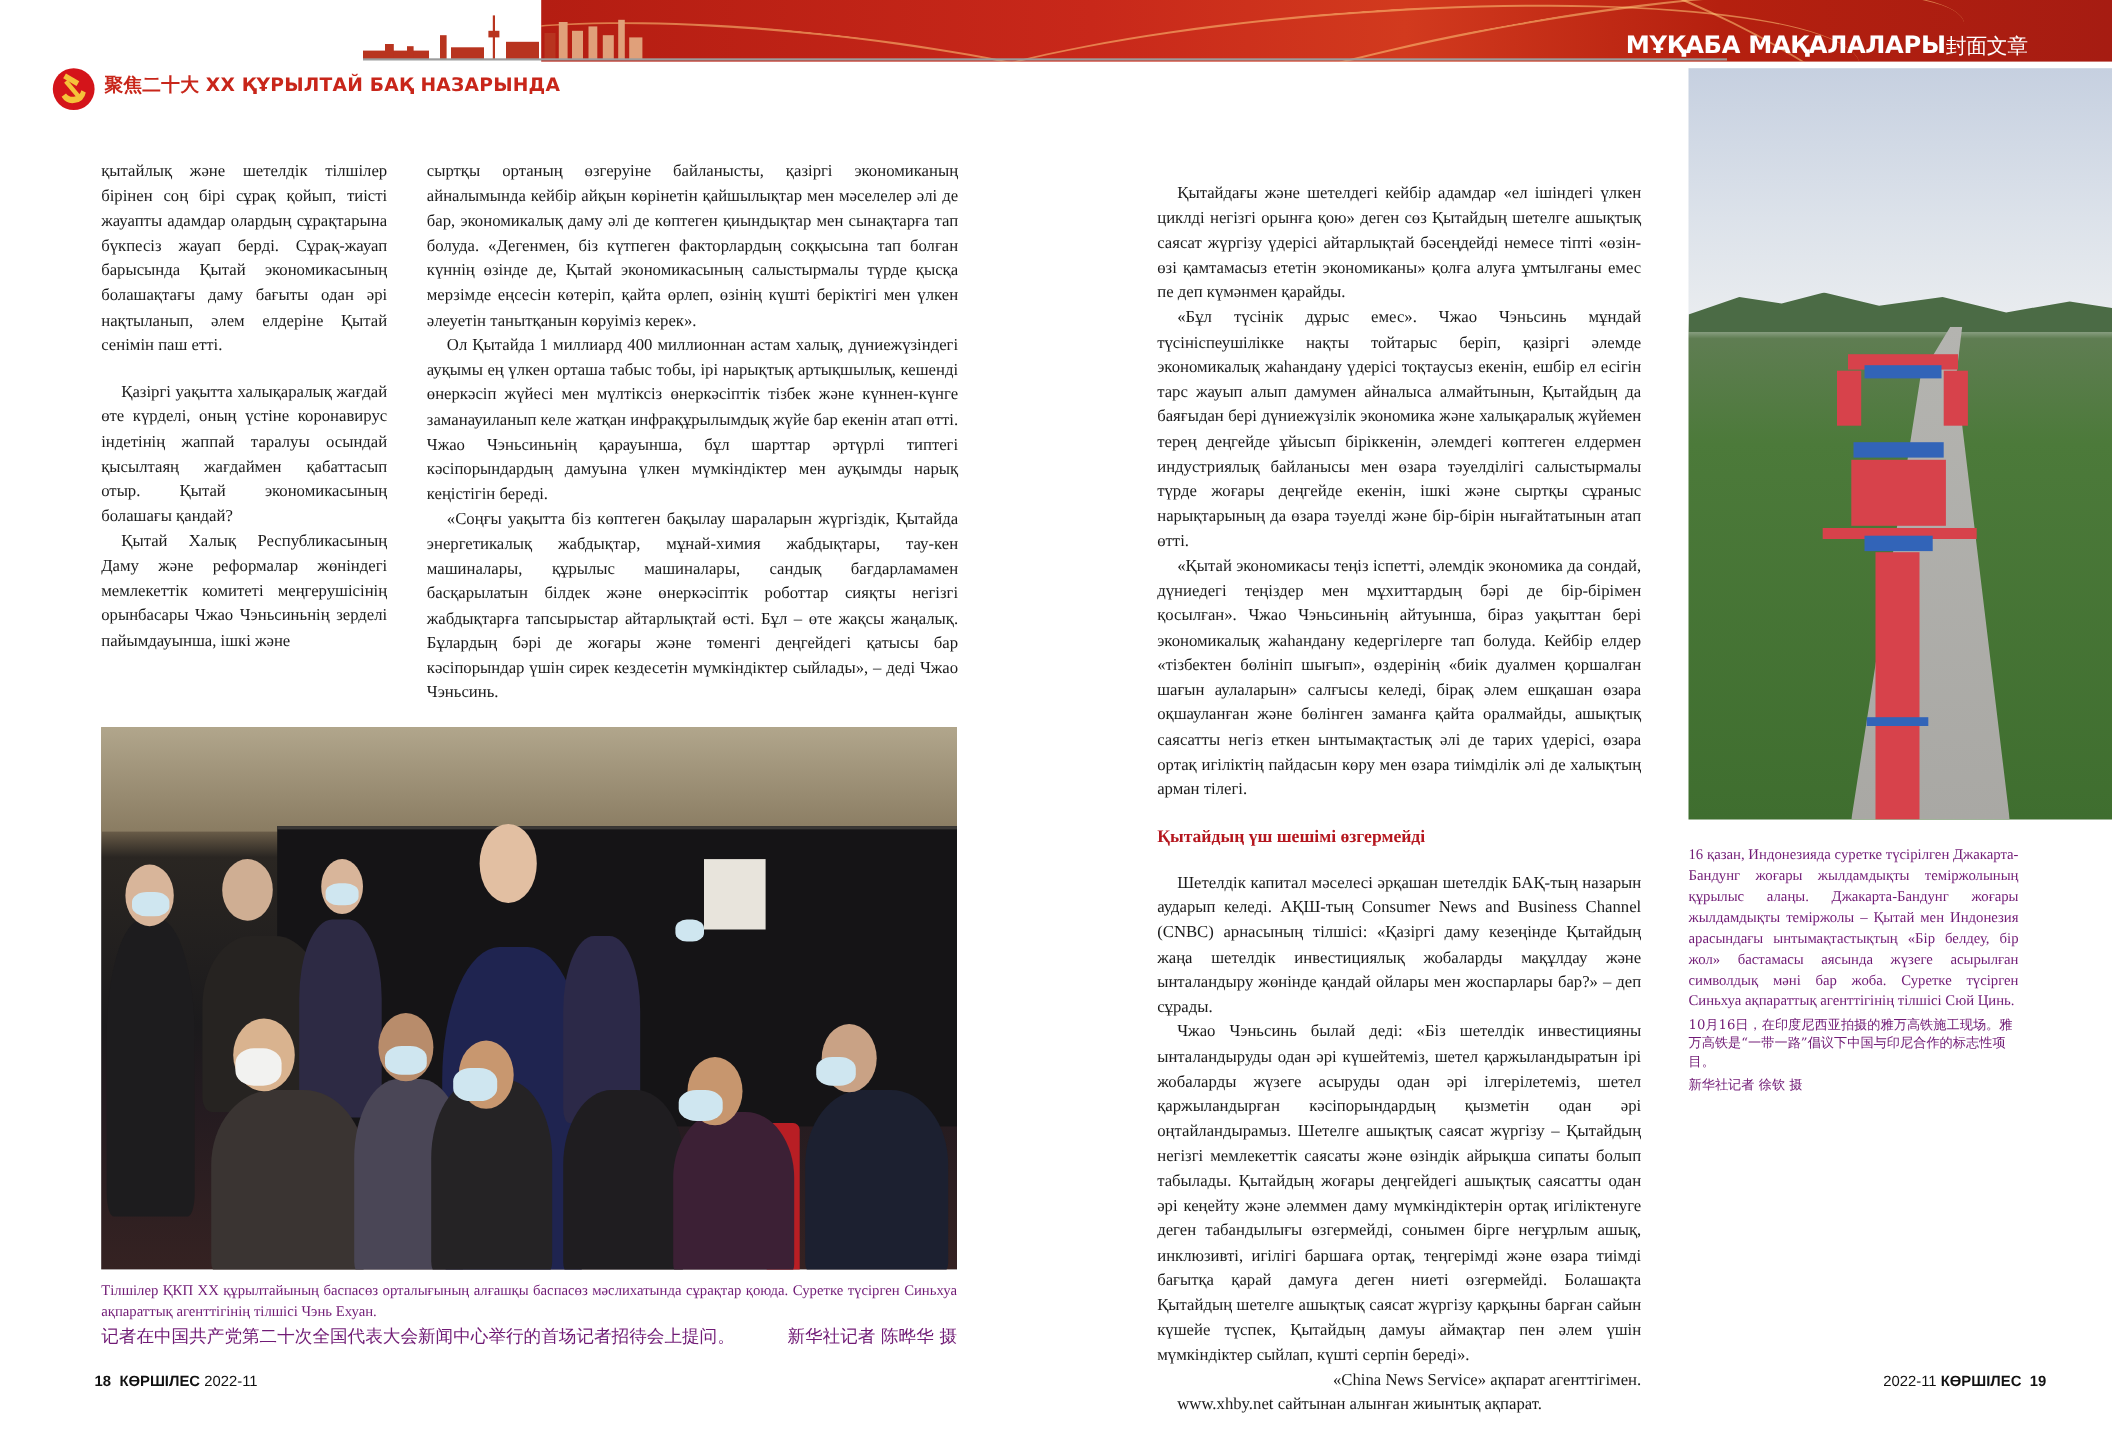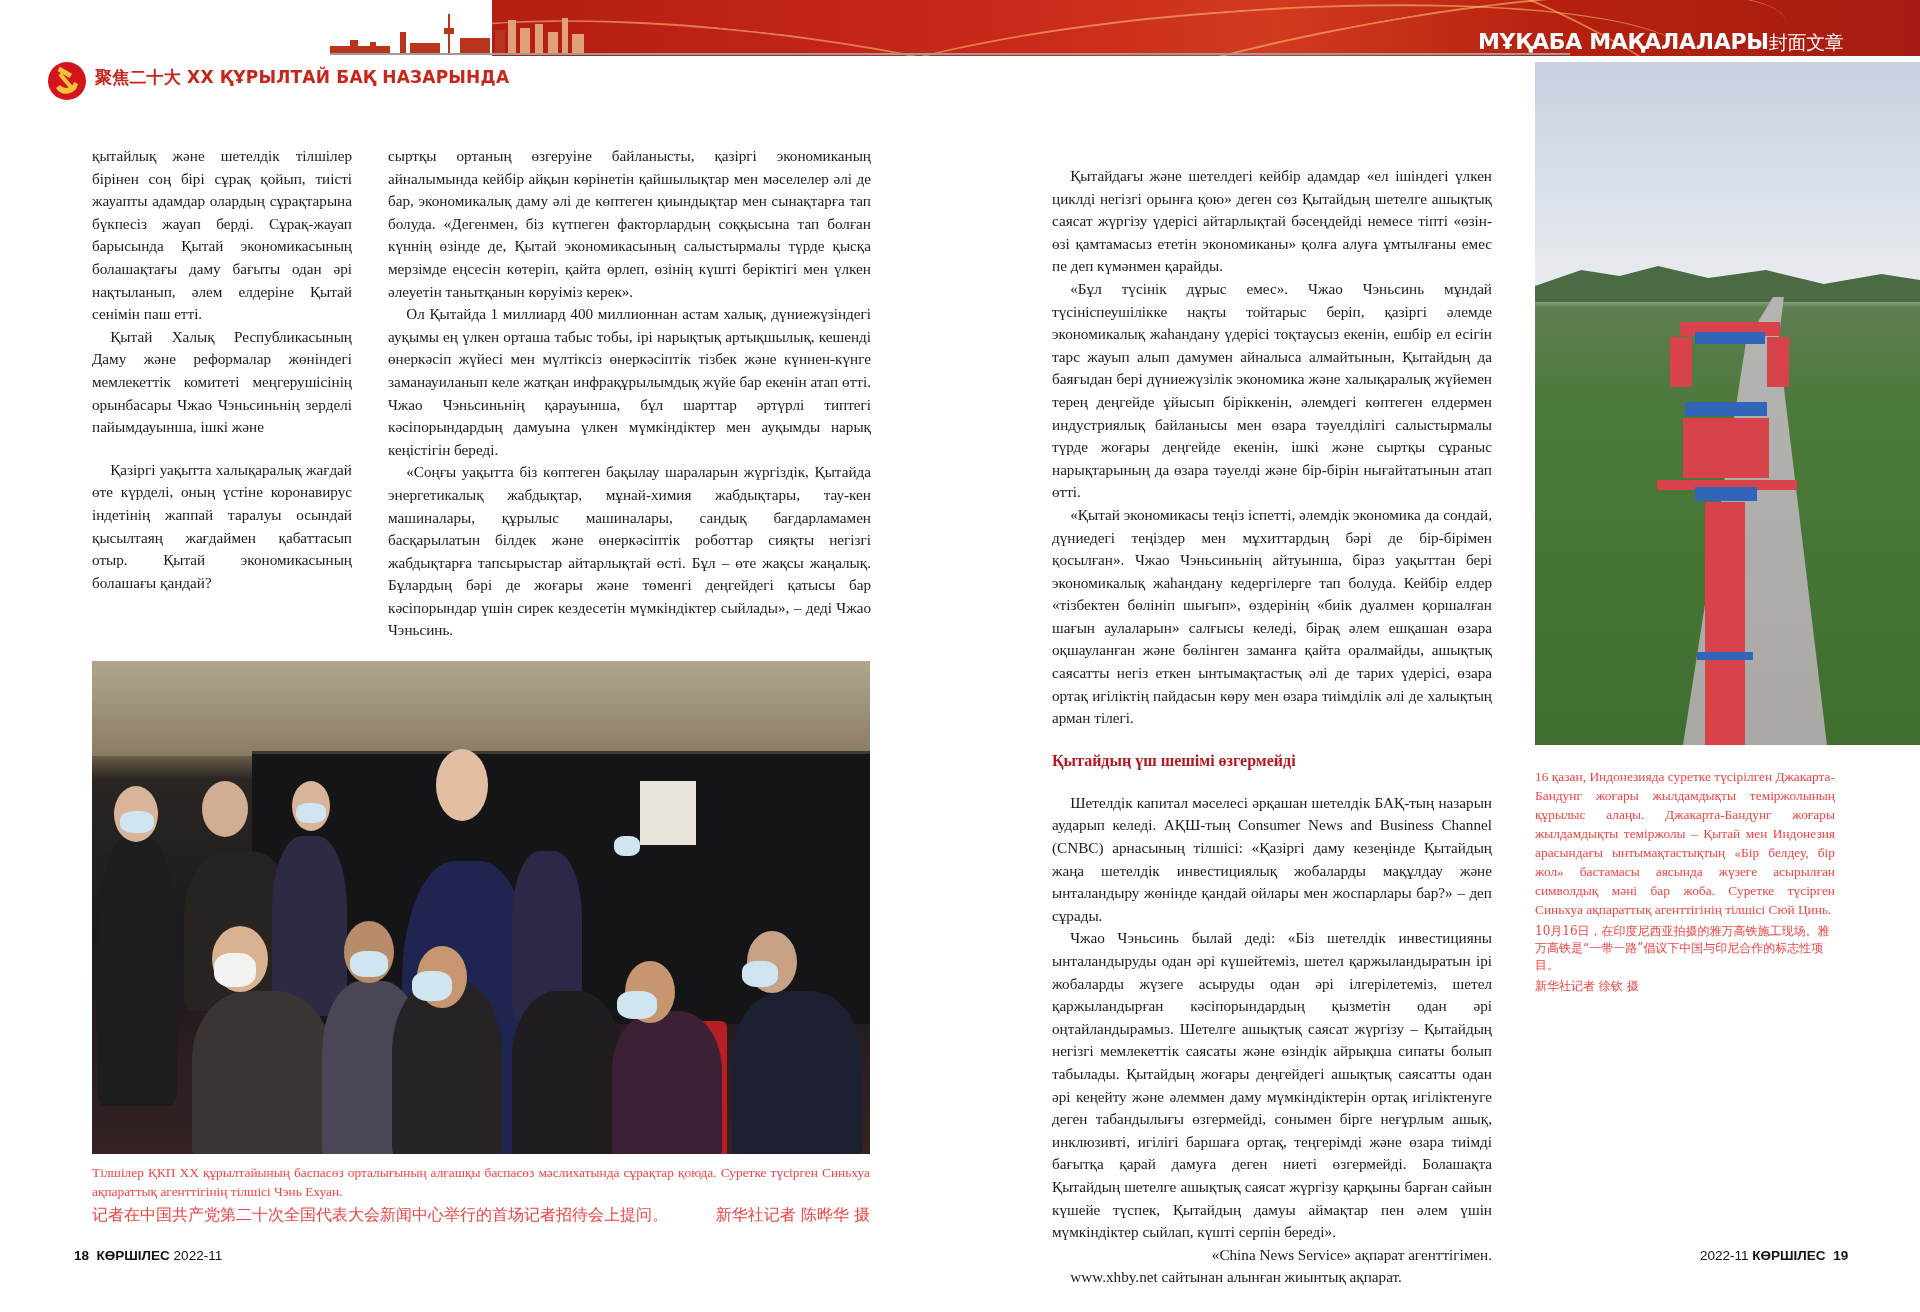--- a/index.html
+++ b/index.html
@@ -45,29 +45,29 @@
   .rail { left:1535px; top:62px; width:385px; height:683px;
     background:linear-gradient(180deg,#c6d0e0 0%,#dce2ea 20%,#e9ecef 33%,#5f7d52 36%,#4c7a3a 50%,#3f6e2f 100%); }
   .rail .hills { position:absolute; left:0; top:200px; width:100%; height:40px;
     background:#4b6b45; clip-path:polygon(0 60%,12% 20%,22% 35%,32% 10%,45% 40%,60% 20%,75% 55%,90% 30%,100% 45%,100% 100%,0 100%); }
   .rail .track { position:absolute; left:130px; top:235px; width:180px; height:448px;
     background:linear-gradient(180deg,#b4b4b0,#a9a8a4); clip-path:polygon(60% 0,66% 0,63% 10%,90% 100%,10% 100%,45% 10%); }
   .rail .machine { position:absolute; background:#d7424b; }
   .rail .blue { position:absolute; background:#3264b8; }
 
   
-  .cap { position:absolute; font-size:13.4px; line-height:19px; text-align:justify; color:#ef4444; }
+  .cap { position:absolute; font-size:13.4px; line-height:19px; text-align:justify; color:#701a75; }
   .cap-left { left:92px; top:1163px; width:778px; }
   .cap-left .cn-row { display:flex; justify-content:space-between; margin-top:4px; font-family:"DejaVu Serif", serif; font-size:16px; }
   .cap-right { left:1535px; top:767px; width:300px; }
   .cap-right .cn { font-family:"DejaVu Serif", serif; font-size:12px; line-height:17px; margin-top:4px; text-align:left; }
   .cap-right .credit { text-align:left; }
 
   
-  .folio { position:absolute; top:1248px; font-family:"Liberation Sans", sans-serif; font-size:13.5px; color:#111; white-space:nowrap; }
+  .folio { position:absolute; top:1248px; font-family:"Liberation Sans", sans-serif; font-size:13.5px; color:#111; white-space:nowrap;margin-left:12px; }
   .folio b { font-weight:bold; }
   .folio-left { left:74px; }
   .folio-right { left:1700px; }
 </style>
 </head>
 <body>
 
 <div class="hdr-band">
   <div class="swirl" style="left:300px;top:10px;width:900px;height:160px;transform:rotate(-4deg);"></div>
   <div class="swirl" style="left:500px;top:20px;width:800px;height:140px;transform:rotate(-10deg);"></div>
@@ -102,22 +102,22 @@
   <rect x="12" y="10" width="14" height="5" fill="#f5c23a" transform="rotate(30 19 12)"></rect>
   <rect x="17" y="12" width="4" height="18" fill="#f5c23a" transform="rotate(-40 19 20)"></rect>
 </svg>
 <div class="hdr-left-title">聚焦二十大 XX ҚҰРЫЛТАЙ БАҚ НАЗАРЫНДА</div>
 <div class="hdr-right-title">
   <span>МҰҚАБА МАҚАЛАЛАРЫ</span><span class="cn">封面文章</span>
 </div>
 
 <div class="col c1">
   <p class="noind">қытайлық және шетелдік тілшілер бірінен соң бірі сұрақ қойып, тиісті жауапты адамдар олардың сұрақтарына бүкпесіз жауап берді. Сұрақ-жауап барысында Қытай экономикасының болашақтағы даму бағыты одан әрі нақтыланып, әлем елдеріне Қытай сенімін паш етті.</p>
+  <p style="margin-top:20px;">Қазіргі уақытта халықаралық жағдай өте күрделі, оның үстіне коронавирус індетінің жаппай таралуы осындай қысылтаяң жағдаймен қабаттасып отыр. Қытай экономикасының болашағы қандай?</p>
   <p>Қытай Халық Республикасының Даму және реформалар жөніндегі мемлекеттік комитеті меңгерушісінің орынбасары Чжао Чэньсиньнің зерделі пайымдауынша, ішкі және</p>
-  <p style="margin-top:20px;">Қазіргі уақытта халықаралық жағдай өте күрделі, оның үстіне коронавирус індетінің жаппай таралуы осындай қысылтаяң жағдаймен қабаттасып отыр. Қытай экономикасының болашағы қандай?</p>
 </div>
 
 <div class="col c2">
   <p class="noind">сыртқы ортаның өзгеруіне байланысты, қазіргі экономиканың айналымында кейбір айқын көрінетін қайшылықтар мен мәселелер әлі де бар, экономикалық даму әлі де көптеген қиындықтар мен сынақтарға тап болуда. «Дегенмен, біз күтпеген факторлардың соққысына тап болған күннің өзінде де, Қытай экономикасының салыстырмалы түрде қысқа мерзімде еңсесін көтеріп, қайта өрлеп, өзінің күшті беріктігі  мен үлкен әлеуетін танытқанын көруіміз керек».</p>
   <p>Ол Қытайда 1 миллиард 400 миллионнан астам халық, дүниежүзіндегі ауқымы ең үлкен орташа табыс тобы, ірі нарықтық артықшылық, кешенді өнеркәсіп жүйесі мен мүлтіксіз өнеркәсіптік тізбек және күннен-күнге заманауиланып келе жатқан инфрақұрылымдық жүйе бар екенін атап өтті. Чжао Чэньсиньнің қарауынша, бұл шарттар әртүрлі типтегі кәсіпорындардың дамуына үлкен мүмкіндіктер мен ауқымды нарық кеңістігін береді.</p>
   <p>«Соңғы уақытта біз көптеген бақылау шараларын жүргіздік, Қытайда энергетикалық жабдықтар, мұнай-химия жабдықтары, тау-кен машиналары, құрылыс машиналары, сандық бағдарламамен басқарылатын білдек және өнеркәсіптік роботтар сияқты негізгі жабдықтарға тапсырыстар айтарлықтай өсті. Бұл – өте жақсы жаңалық. Бұлардың бәрі де жоғары және төменгі деңгейдегі қатысы бар кәсіпорындар үшін сирек кездесетін мүмкіндіктер сыйлады», – деді Чжао Чэньсинь.</p>
 </div>
 
 <div class="photo press">
   <div class="wall"></div>

